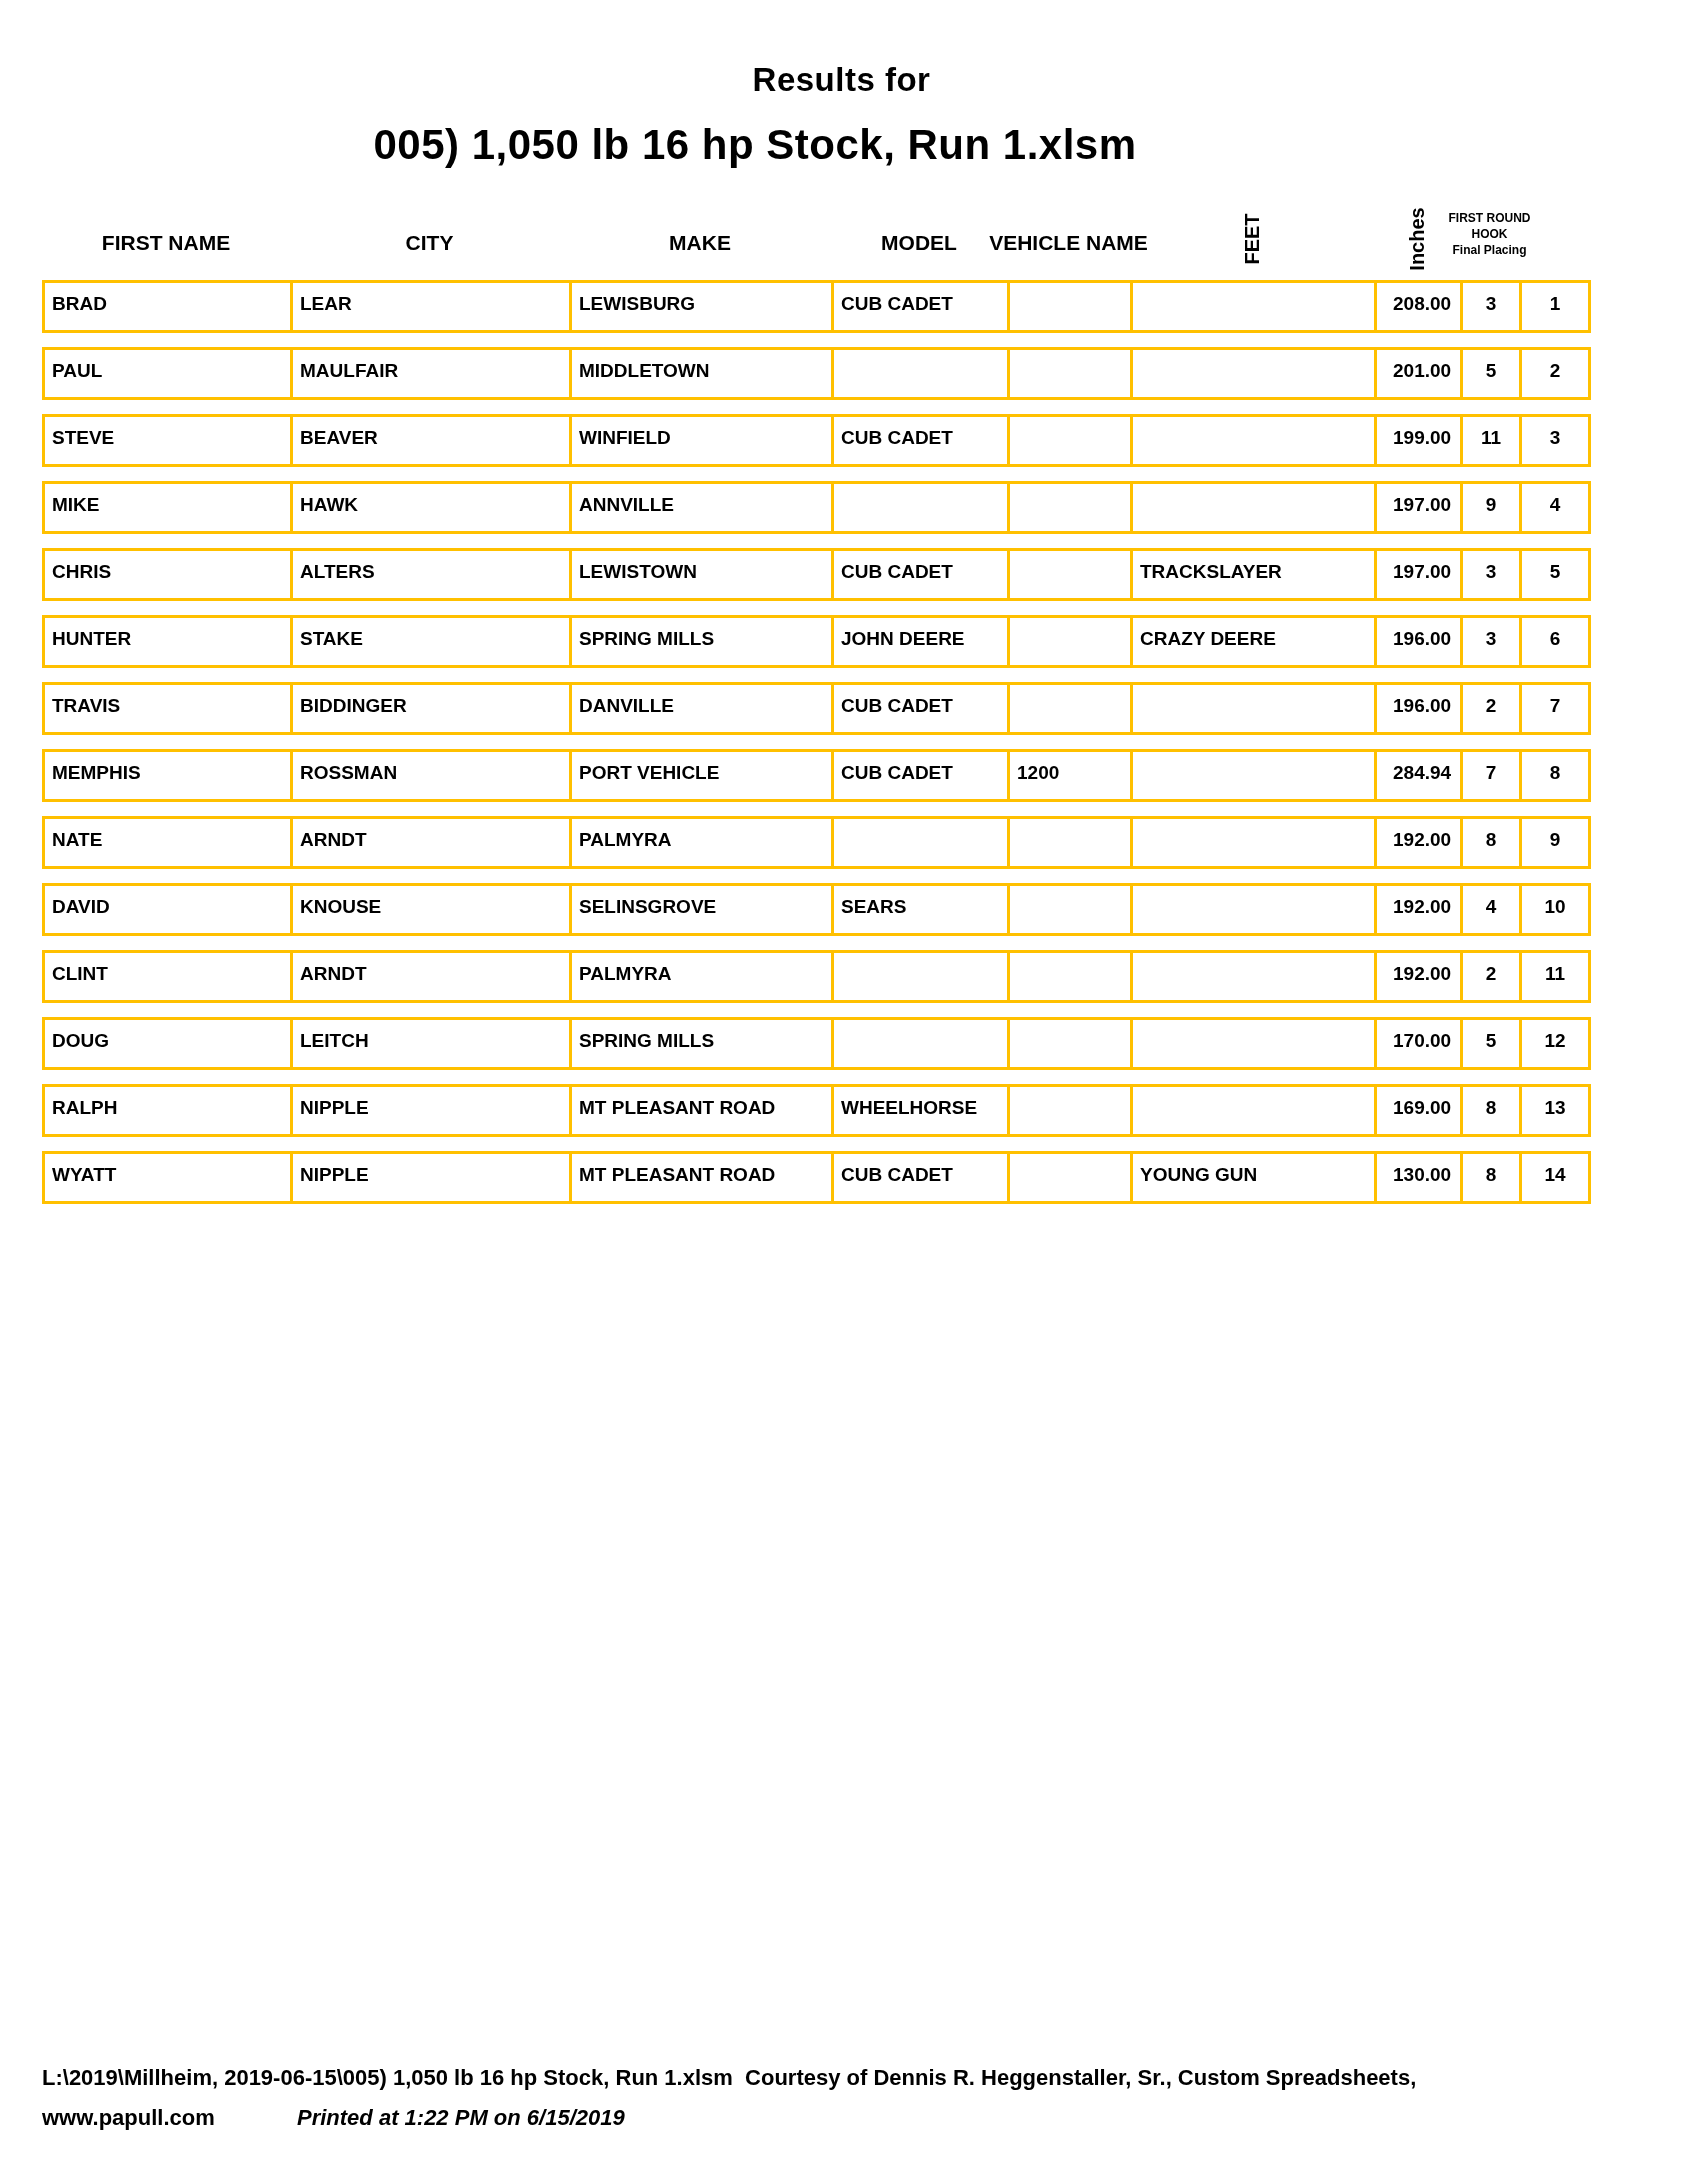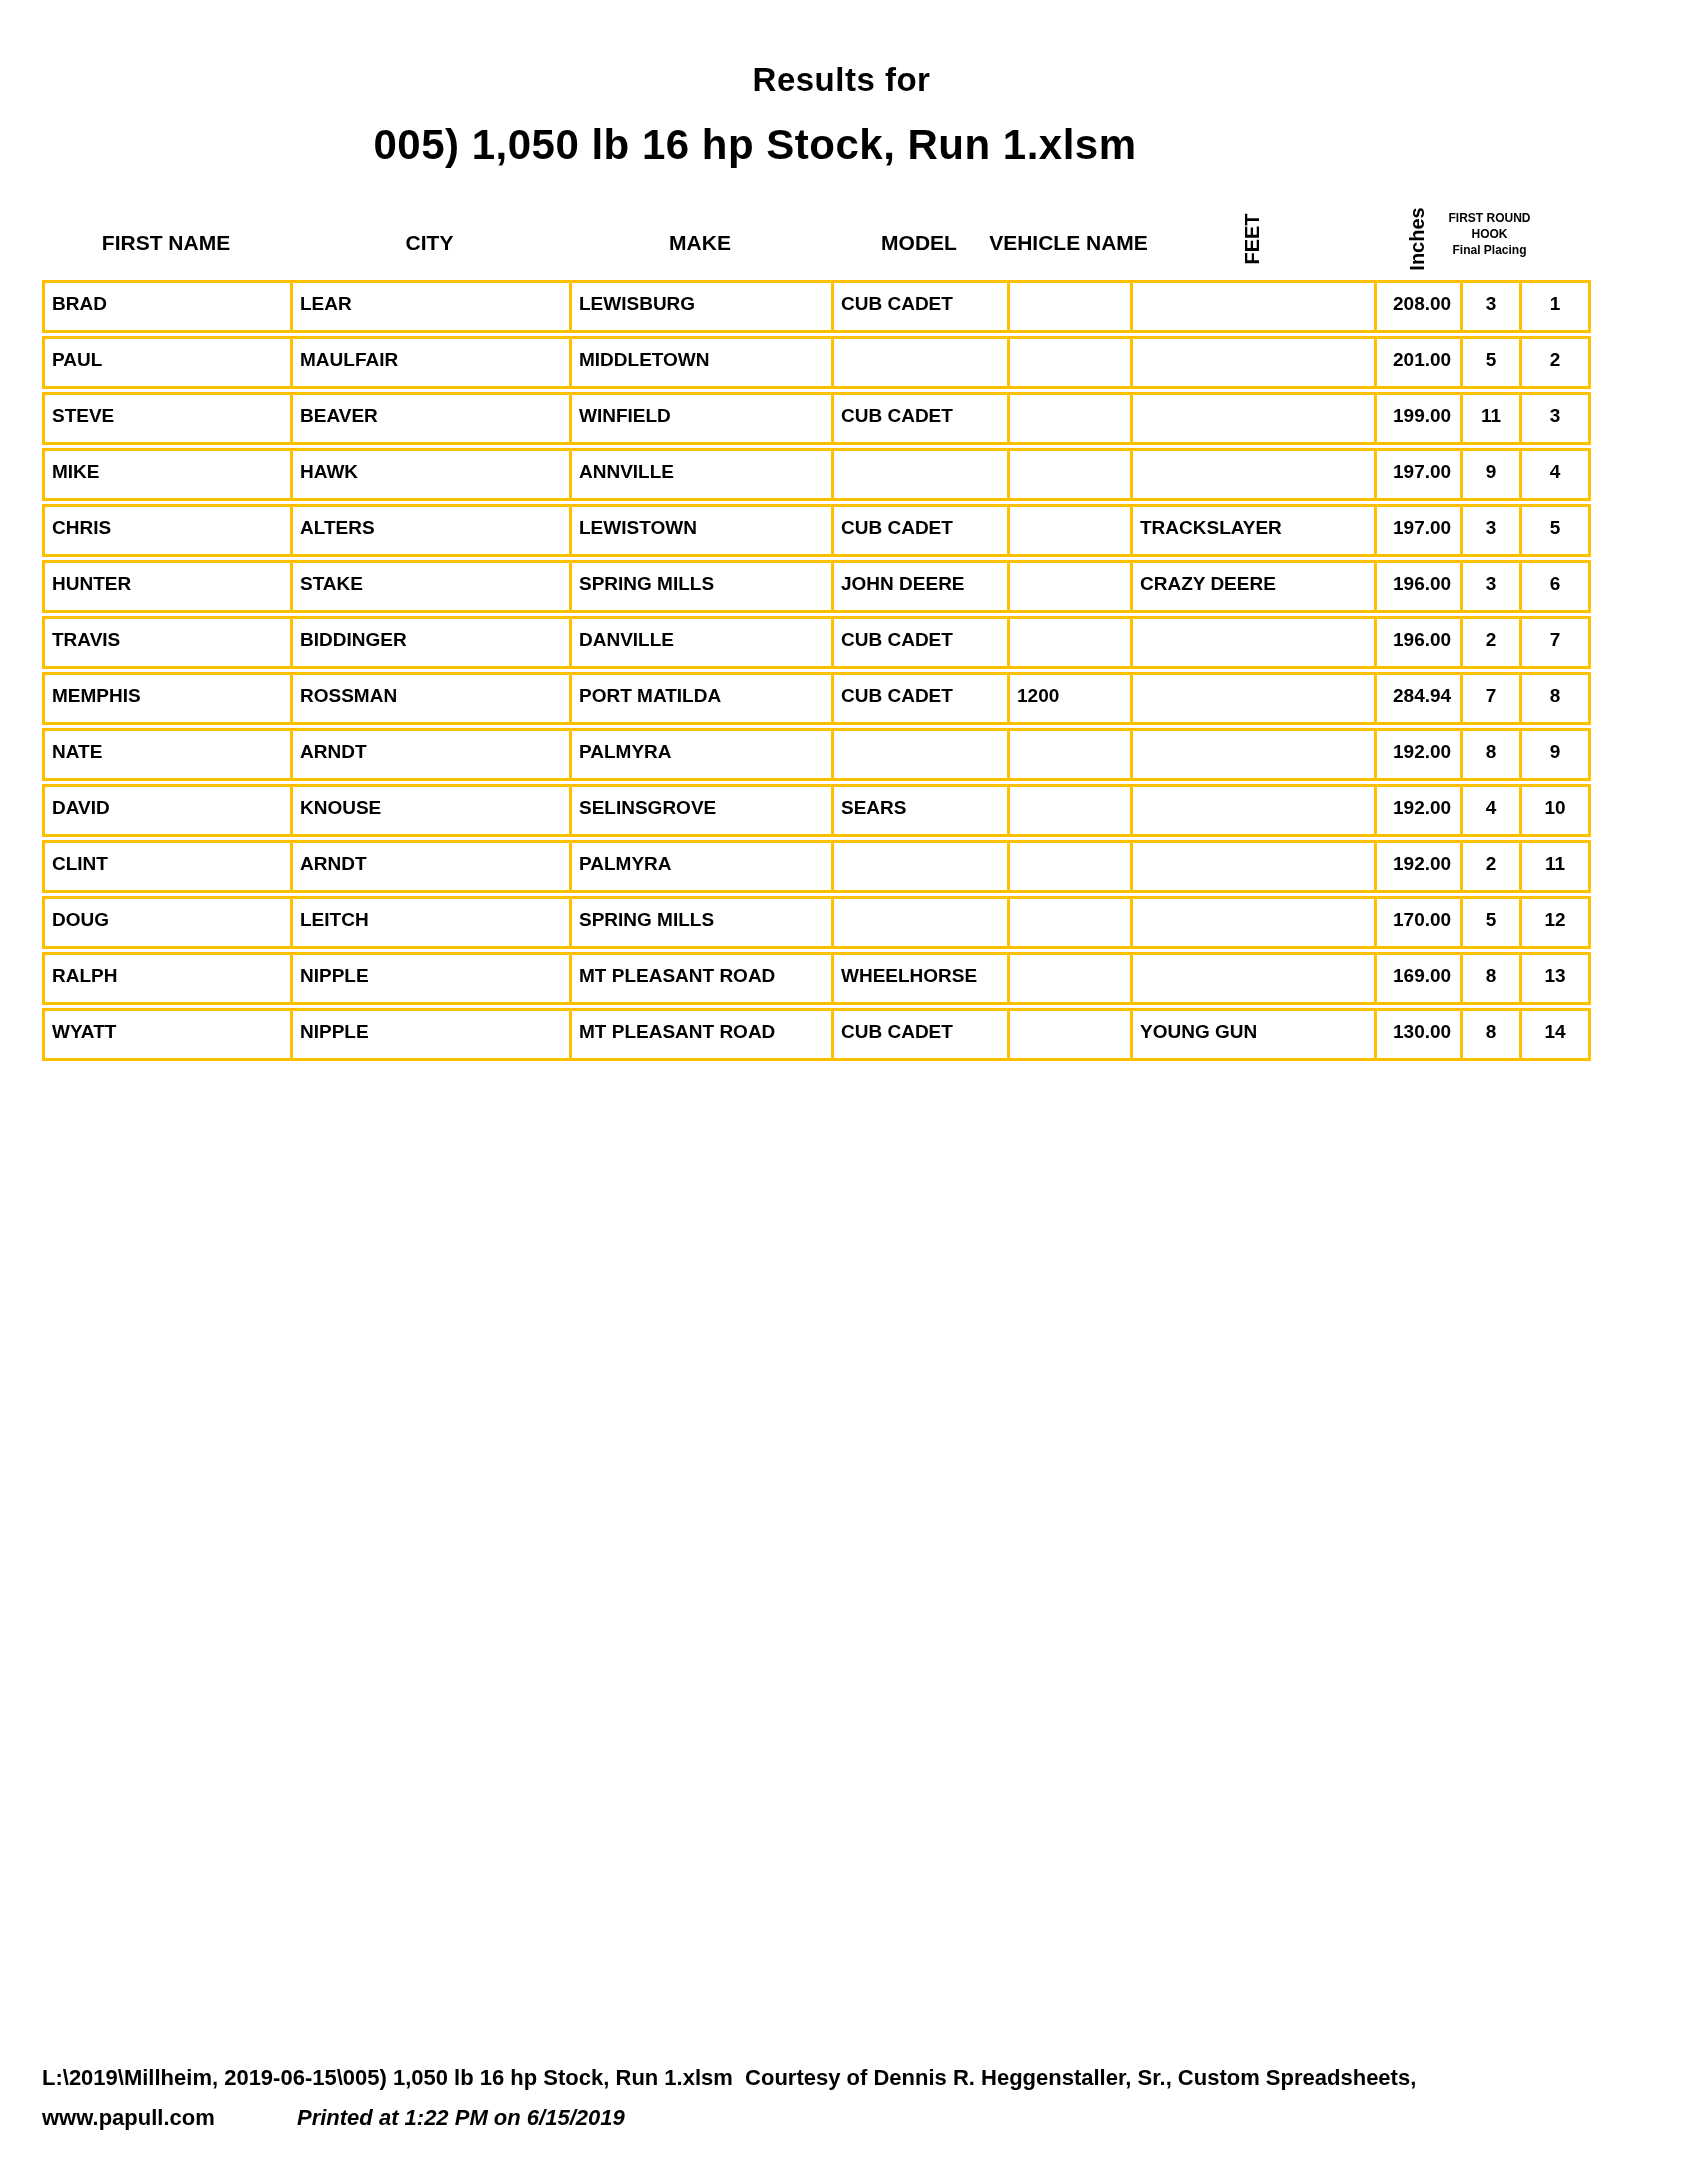--- a/index.html
+++ b/index.html
@@ -41,21 +41,21 @@
     text-align: center; font-size: 12px; line-height: 16px; white-space: nowrap;
   }
   .table { position: absolute; top: 280px; left: 42px; width: 1549px; }
   .row {
     display: grid;
     grid-template-columns: 248px 279px 262px 176px 123px 244px 86px 59px 66px;
     border: 3px solid var(--gold);
     height: 47px;
     box-sizing: content-box;
     width: 1543px;
-    margin-bottom: 3px;
+    margin-bottom: 14px;
   }
   .cell {
     border-right: 3px solid var(--gold);
     box-sizing: border-box;
     line-height: 41px;
     font-size: 19px;
     padding-left: 7px;
     white-space: nowrap;
     overflow: visible;
   }
@@ -189,21 +189,21 @@
       <div class="cell c-model"></div>
       <div class="cell c-vehicle"></div>
       <div class="cell c-feet">196.00</div>
       <div class="cell c-inches">2</div>
       <div class="cell c-placing">7</div>
     </div>
 
     <div class="row">
       <div class="cell c-first-name">MEMPHIS</div>
       <div class="cell c-last-name">ROSSMAN</div>
-      <div class="cell c-city">PORT MATILDA</div>
+      <div class="cell c-city">PORT VEHICLE</div>
       <div class="cell c-make">CUB CADET</div>
       <div class="cell c-model">1200</div>
       <div class="cell c-vehicle"></div>
       <div class="cell c-feet">284.94</div>
       <div class="cell c-inches">7</div>
       <div class="cell c-placing">8</div>
     </div>
 
     <div class="row">
       <div class="cell c-first-name">NATE</div>

